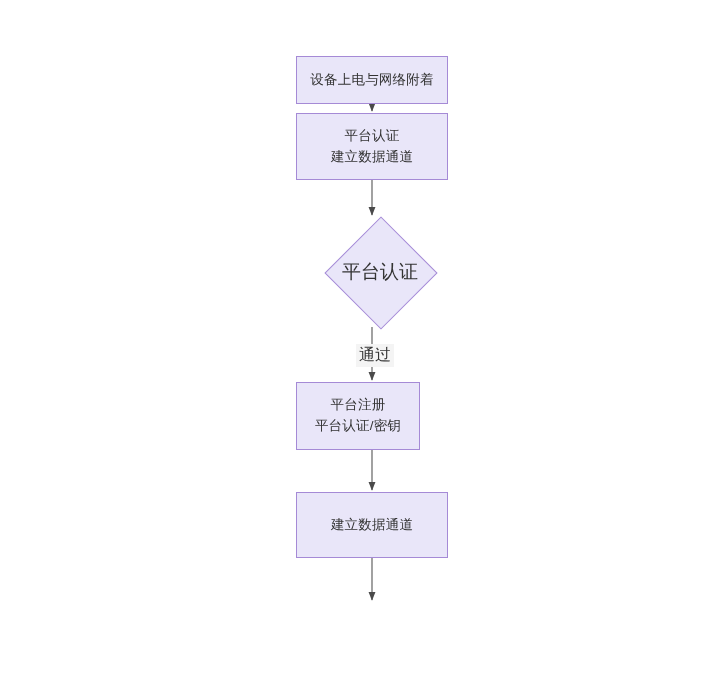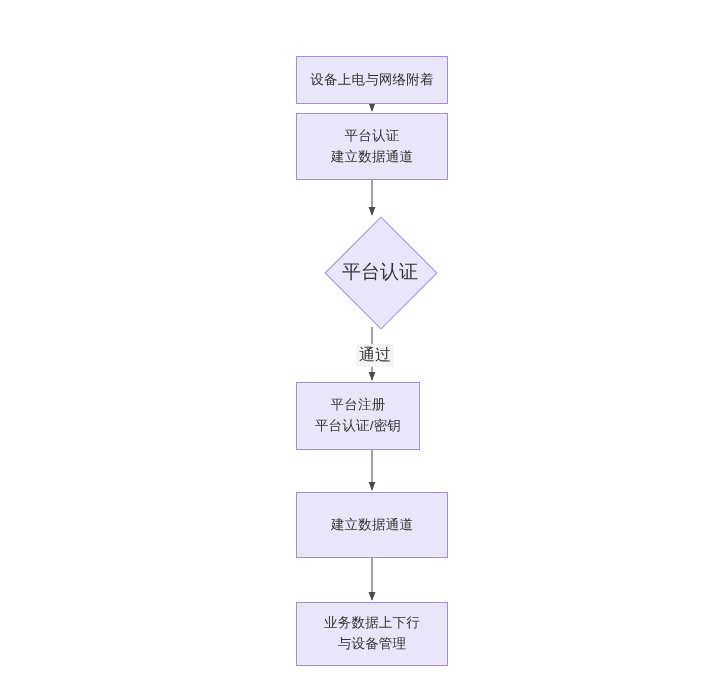--- a/index.html
+++ b/index.html
@@ -124,18 +124,14 @@
 
   <div class="node" style="left:296px; top:382px; width:124px; height:68px;">
     <span class="line">平台注册</span>
     <span class="line">平台认证/密钥</span>
   </div>
 
   <div class="node" style="left:296px; top:492px; width:152px; height:66px;">
     <span class="line">建立数据通道</span>
   </div>
 
-  <div class="node" style="left:296px; top:602px; width:152px; height:64px;">
-    <span class="line">业务数据上下行</span>
-    <span class="line">与设备管理</span>
-  </div>
 
 </div>
 
 </body></html>

